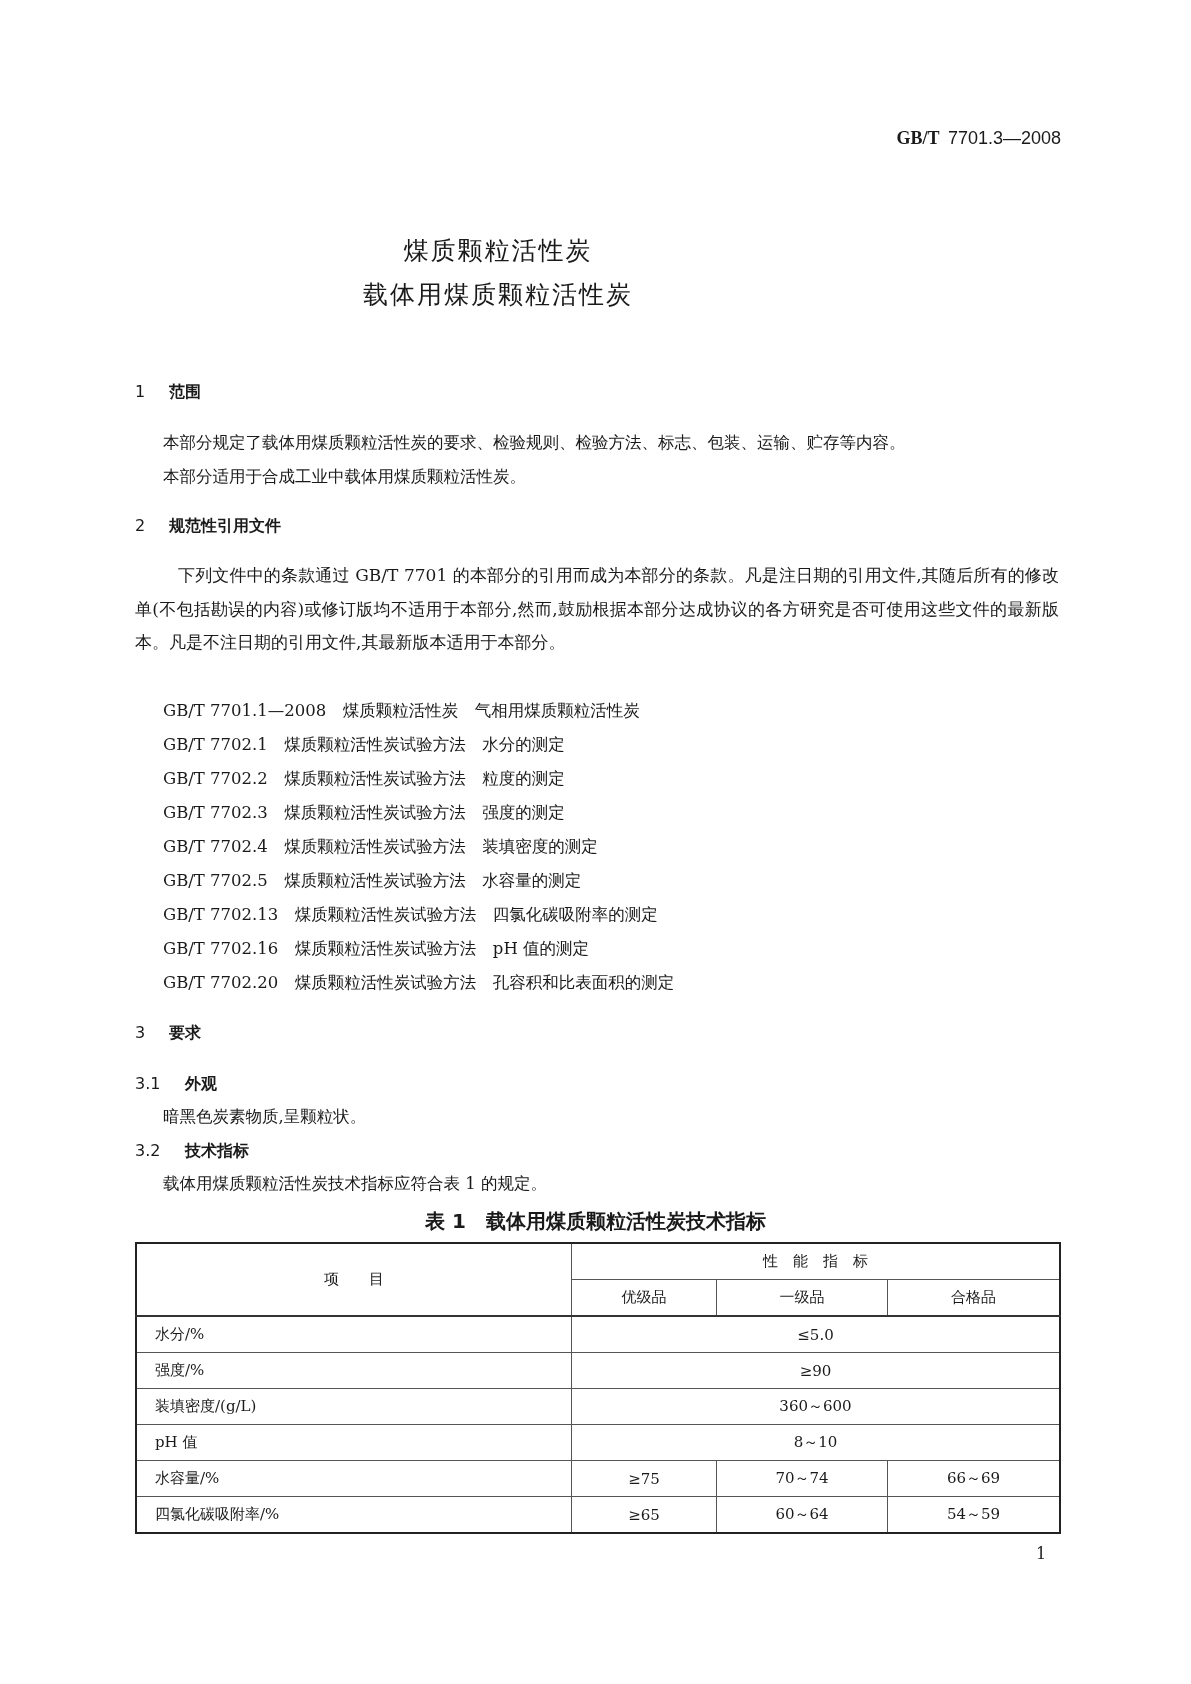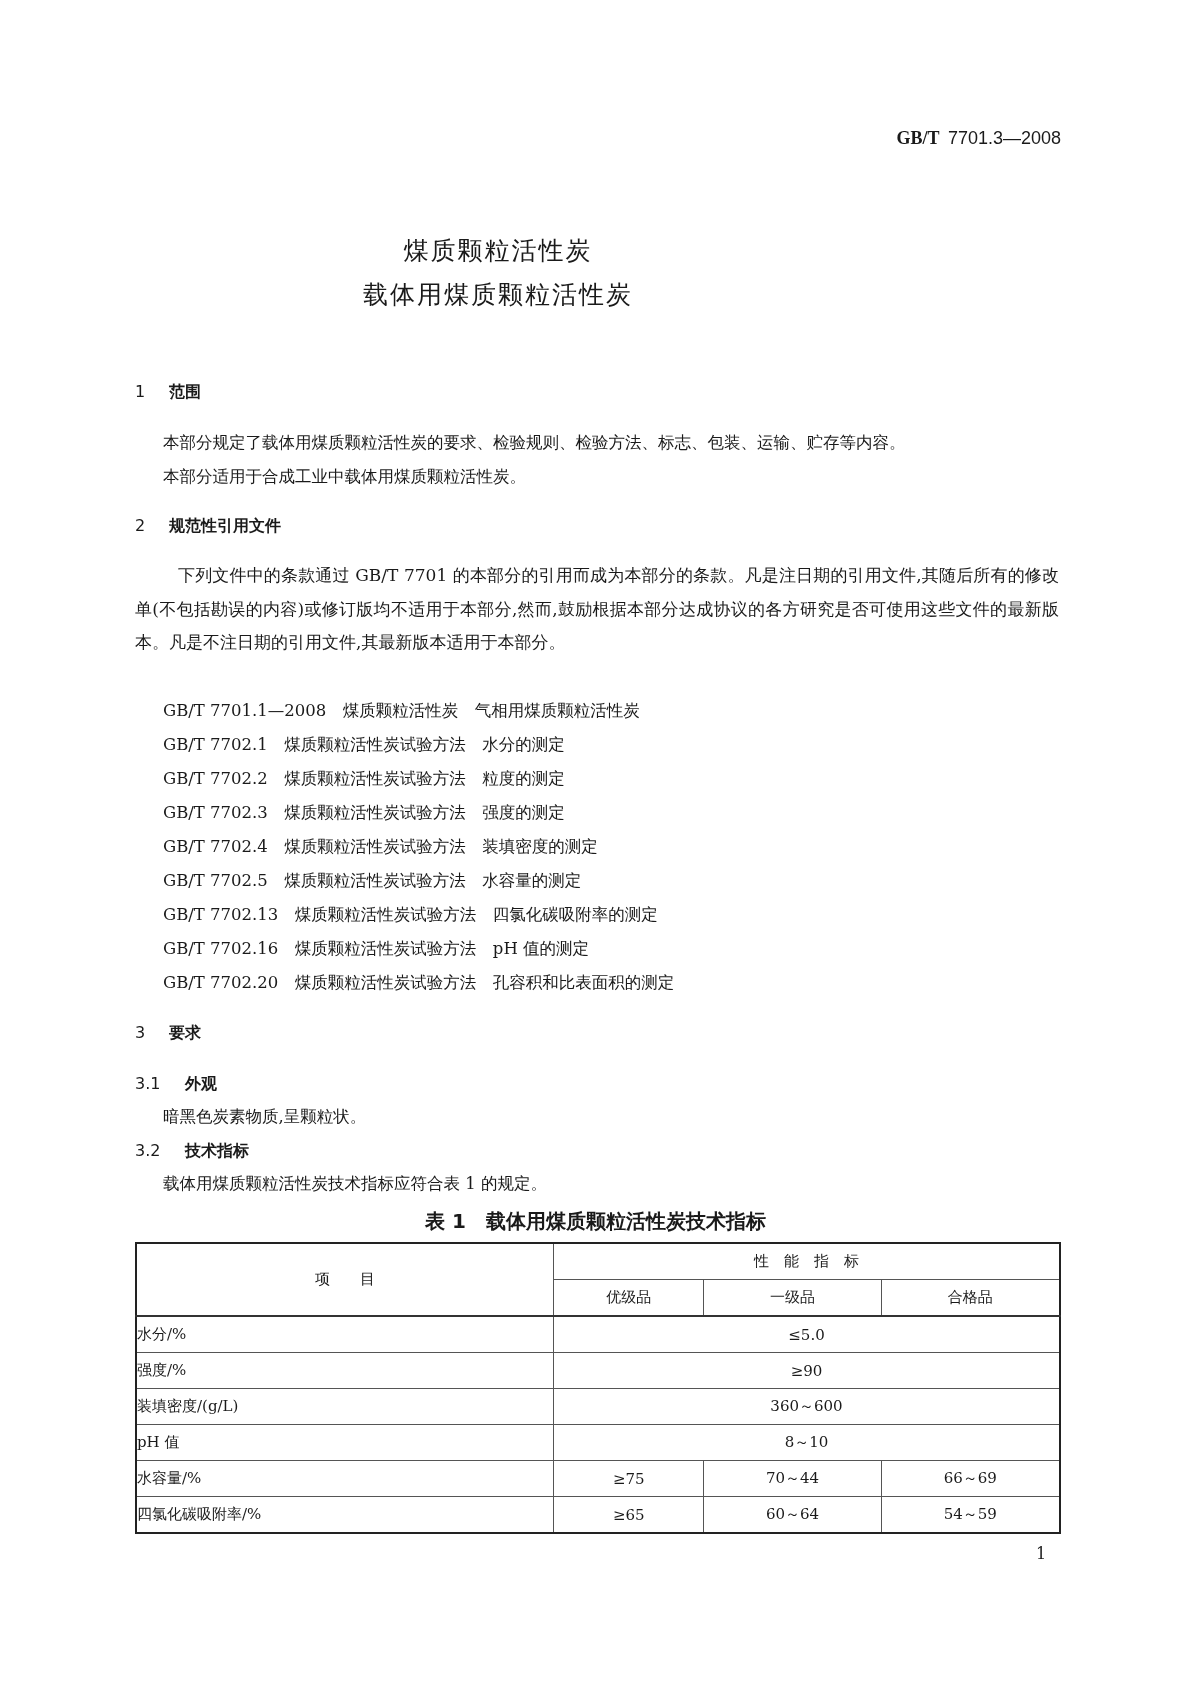--- a/index.html
+++ b/index.html
@@ -12,21 +12,21 @@
   .title.l2 { top: 278px; }
   .h { position: absolute; left: 135px; font-family: "DejaVu Sans", sans-serif; font-size: 16px; font-weight: bold; }
   .h .n { display: inline-block; width: 34px; font-weight: normal; }
   .h .n2 { display: inline-block; width: 50px; font-weight: normal; }
   .p { position: absolute; left: 135px; width: 924px; font-family: "DejaVu Serif", serif; font-size: 17px; line-height: 33.5px; text-align: justify; }
   .line { position: absolute; left: 163px; font-family: "DejaVu Serif", serif; font-size: 16.5px; white-space: pre; }
   .caption { position: absolute; left: 0; width: 1191px; text-align: center; font-family: "DejaVu Sans", sans-serif; font-size: 20px; font-weight: bold; top: 1208px; }
   table.spec { position: absolute; left: 135px; top: 1242px; width: 926px; border-collapse: collapse; font-family: "DejaVu Serif", serif; font-size: 15px; border: 2px solid #222; }
   table.spec td, table.spec th { border: 1px solid #555; height: 35px; font-weight: normal; padding: 0; }
   table.spec th.sep, table.spec tr.hdr2 th { border-bottom: 2px solid #333; }
-  table.spec td.item { text-align: left; width: 416px; }
+  table.spec td.item { text-align: left; padding-left: 18px; width: 416px; }
   table.spec td.val { text-align: center; }
   .pageno { position: absolute; left: 1036px; top: 1544px; font-family: "DejaVu Serif", serif; font-size: 16px; }
 </style>
 </head>
 <body>
 
 <div class="std-code">
   <span class="gbt">GB/T</span>&nbsp;
   <span class="num">7701.3—2008</span>
 </div>
@@ -94,21 +94,21 @@
     <td class="item">装填密度/(g/L)</td>
     <td class="val" colspan="3">360～600</td>
   </tr>
   <tr>
     <td class="item">pH 值</td>
     <td class="val" colspan="3">8～10</td>
   </tr>
   <tr>
     <td class="item">水容量/%</td>
     <td class="val">≥75</td>
-    <td class="val">70～44</td>
+    <td class="val">70～74</td>
     <td class="val">66～69</td>
   </tr>
   <tr>
     <td class="item">四氯化碳吸附率/%</td>
     <td class="val">≥65</td>
     <td class="val">60～64</td>
     <td class="val">54～59</td>
   </tr>
 </tbody>
   </table>

